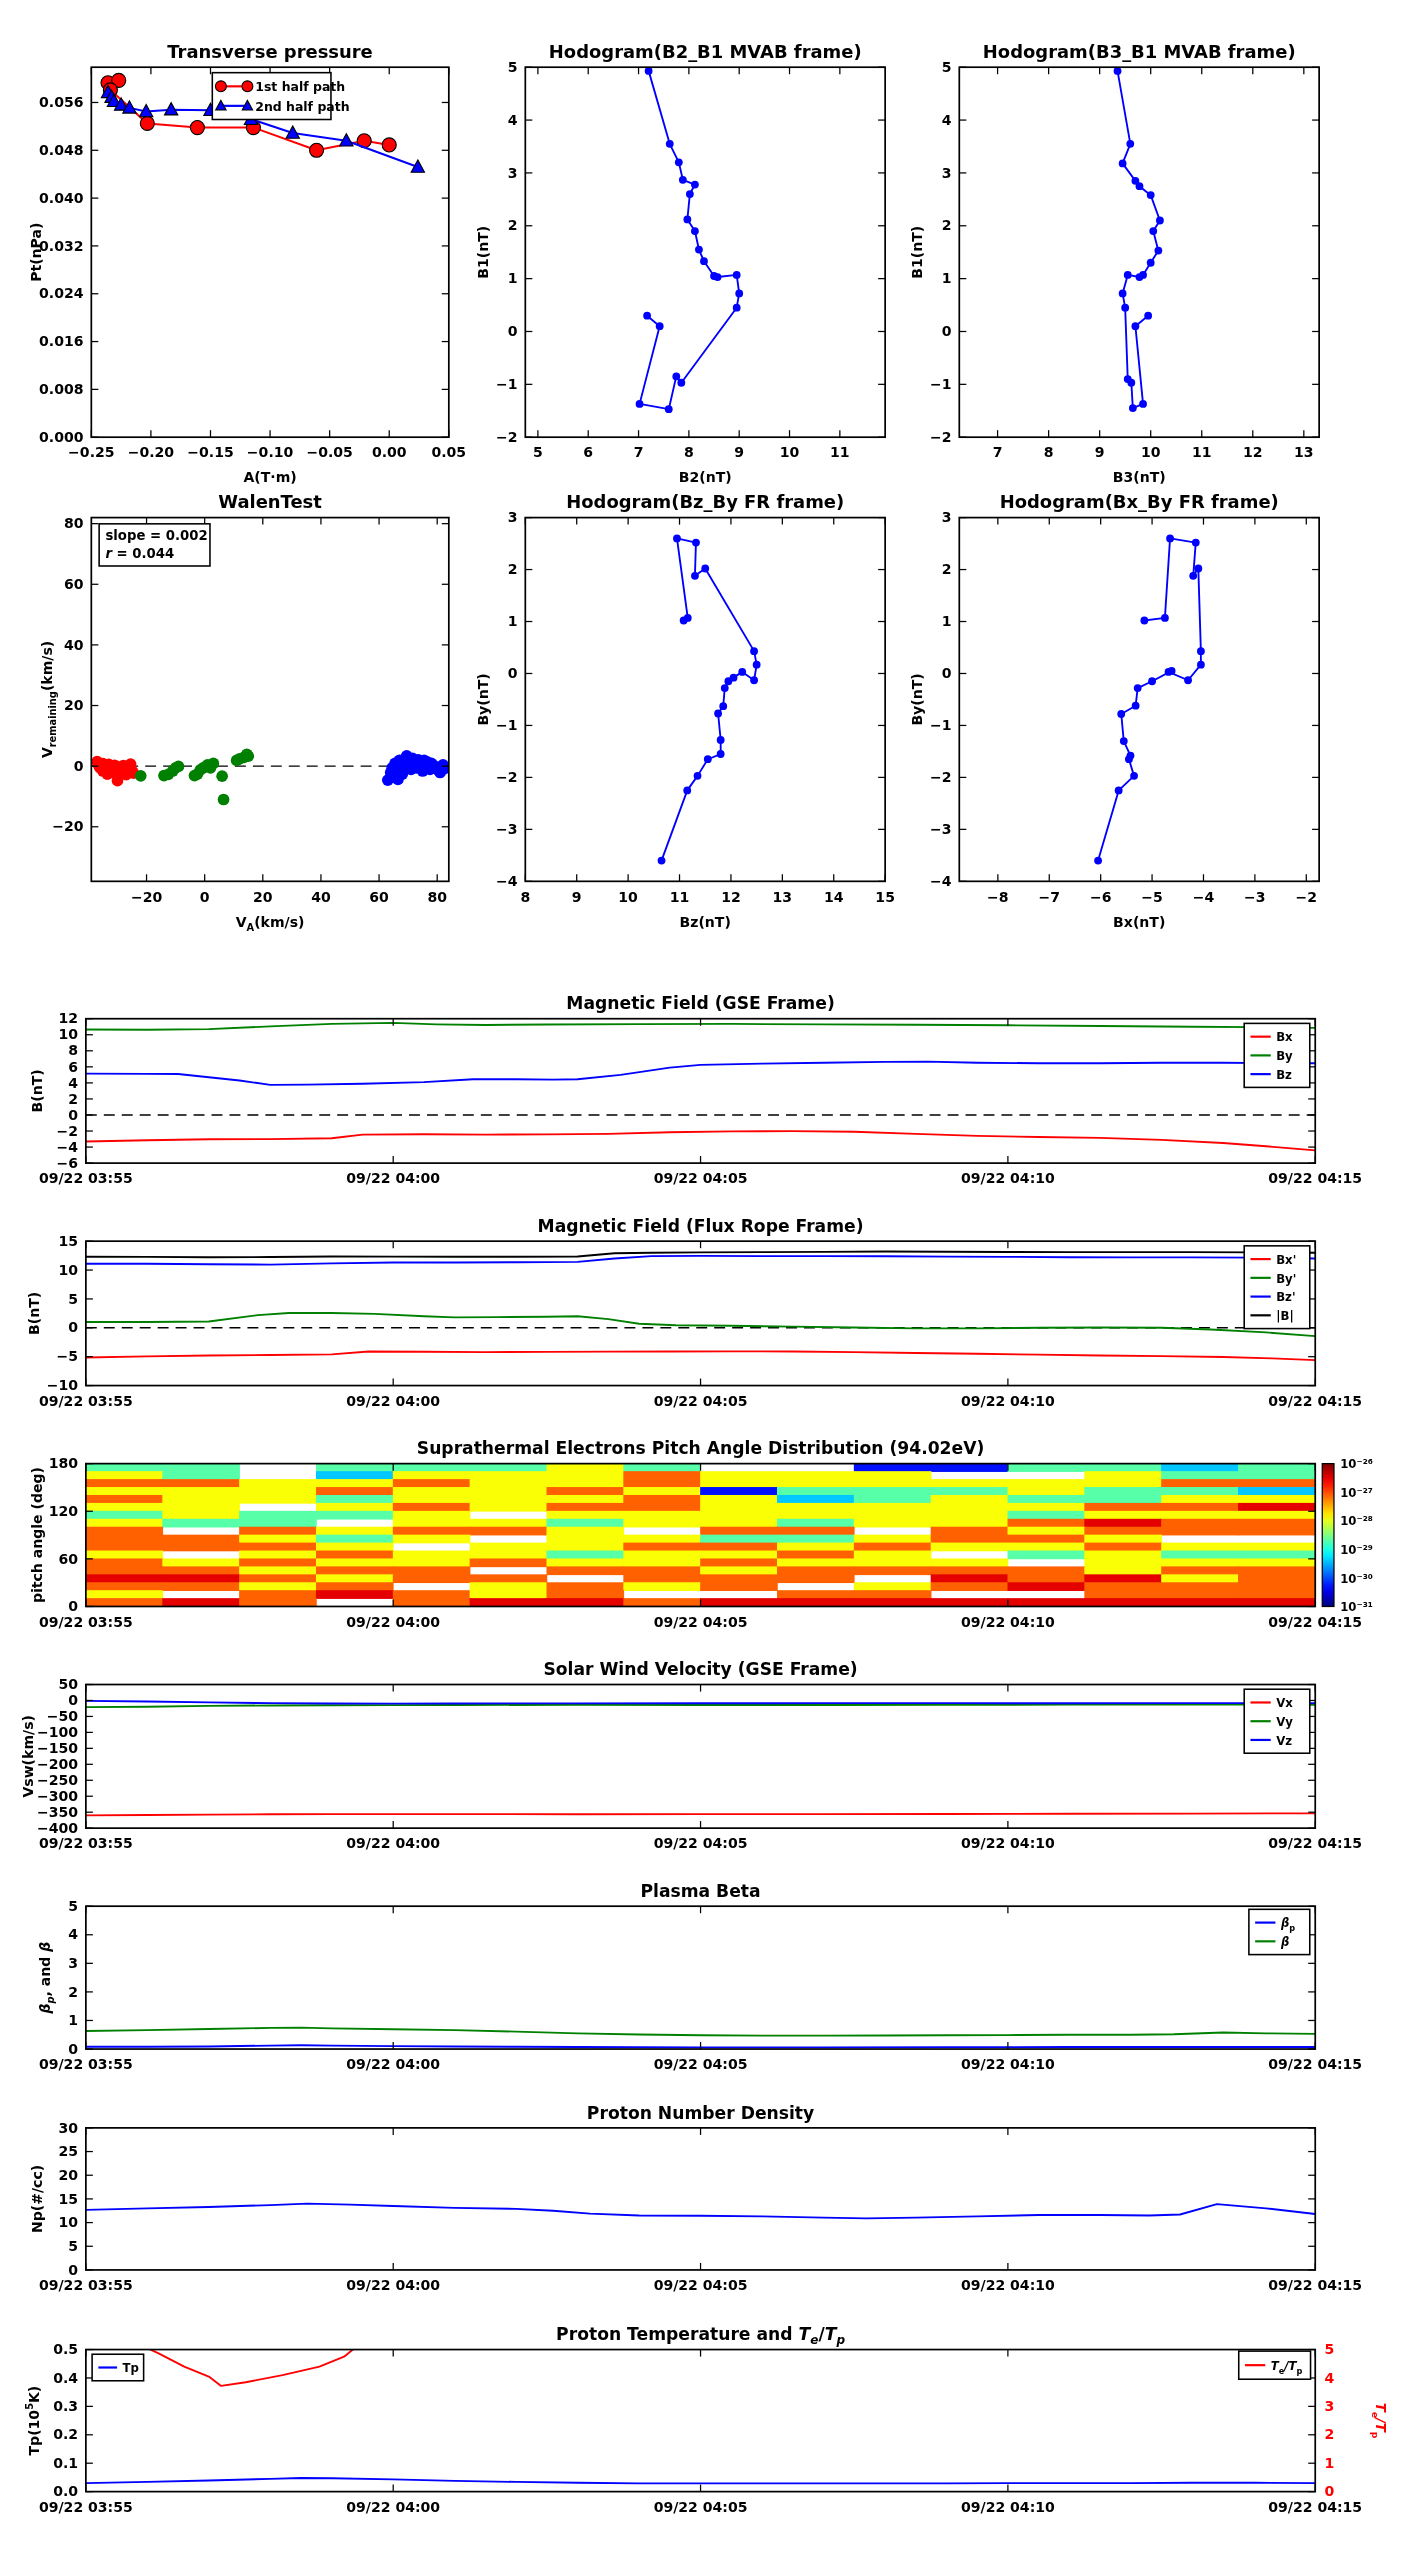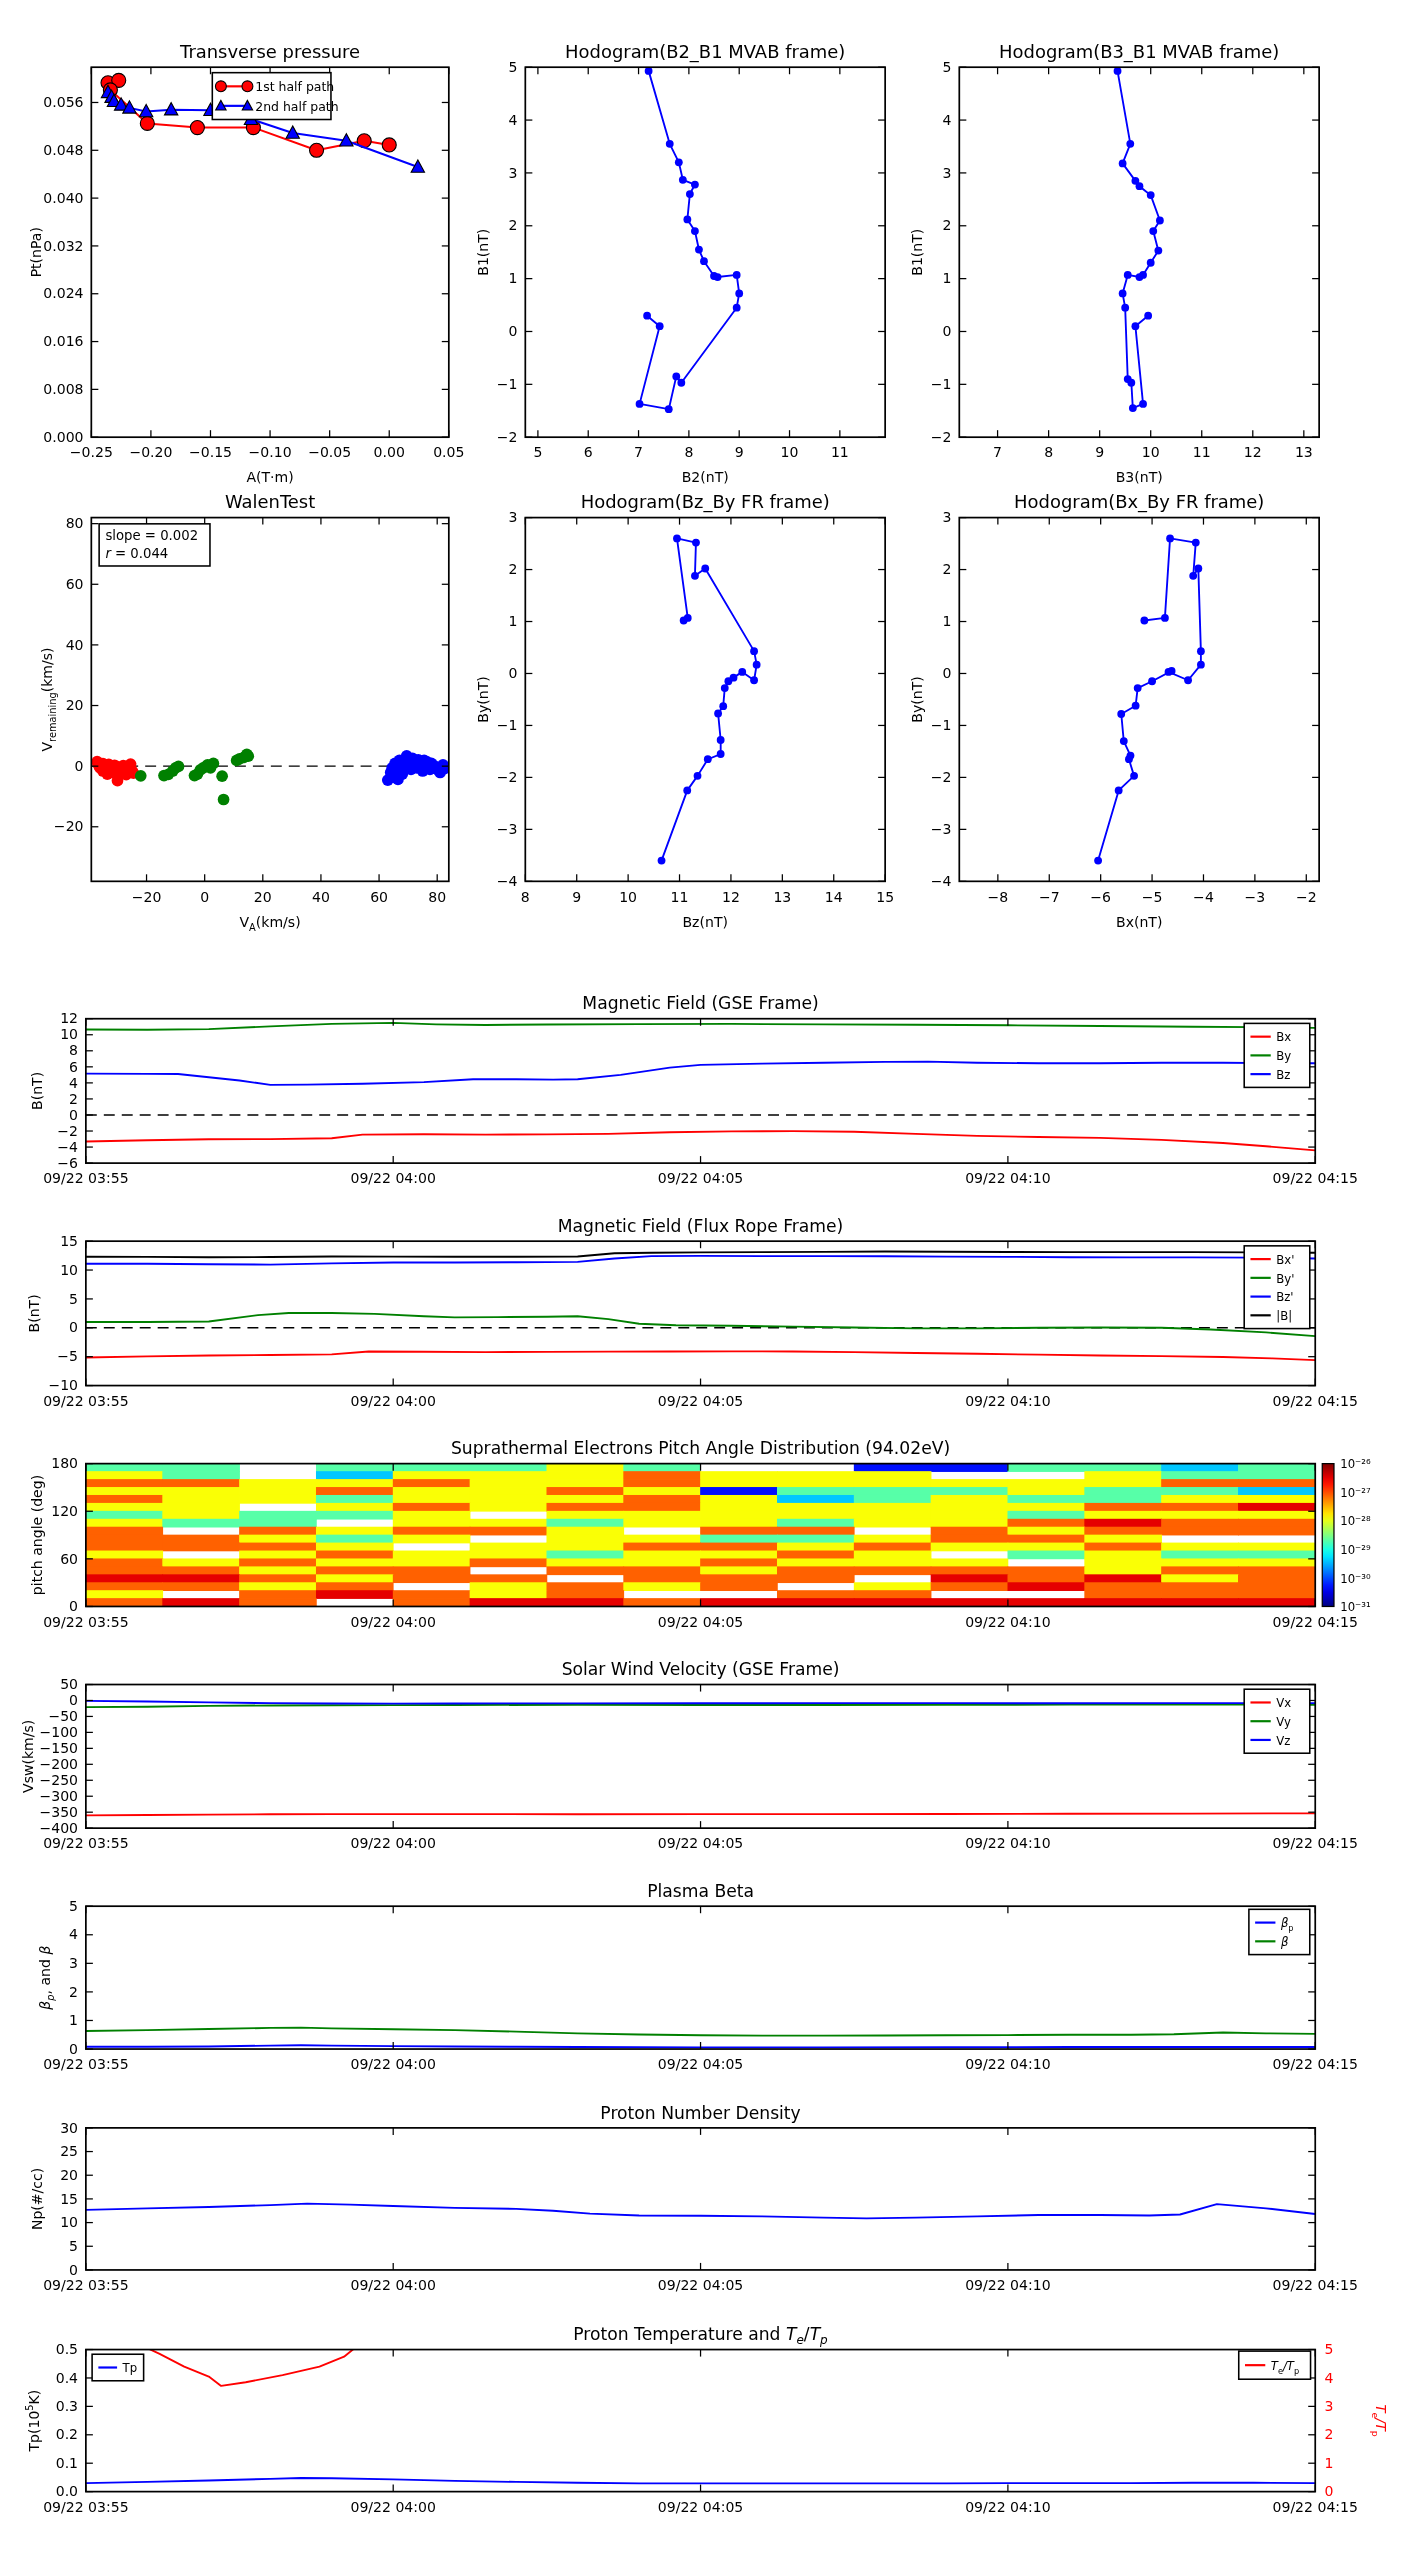--- a/index.html
+++ b/index.html
@@ -1,17 +1,17 @@
 <!DOCTYPE html>
 <html style="font-size:12.5px"><head>
 <meta charset="utf-8">
 <style>
   html,body{margin:0;padding:0;background:#ffffff;}
   .fig{position:relative;width:1304px;height:2576px;background:#ffffff;
-       font-family:"DejaVu Sans", sans-serif;}
+       font-family:"DejaVu Sans", sans-serif;font-weight:bold;}
   svg{position:absolute;left:0;top:0;}
   text{font-family:"DejaVu Sans", sans-serif;}
 </style>
 </head>
 <body>
 
 <div class="fig">
   <svg id="chart-svg" width="1405" height="2576" viewBox="0 0 1800 3300">
       <g>
         <clipPath id="cp-transverse-pressure">

